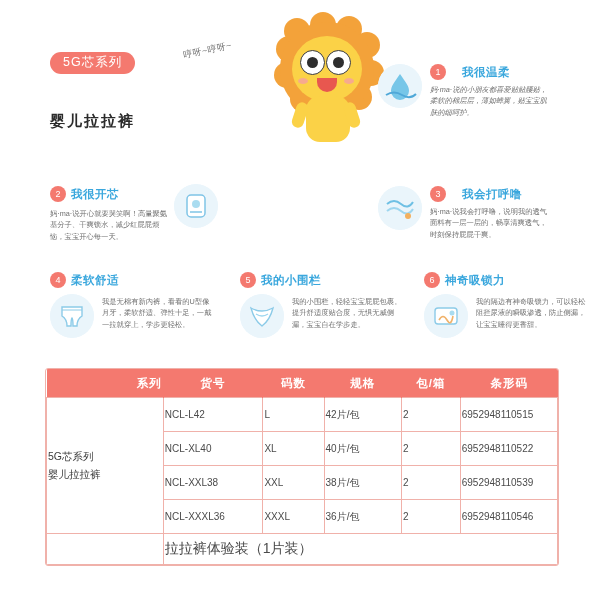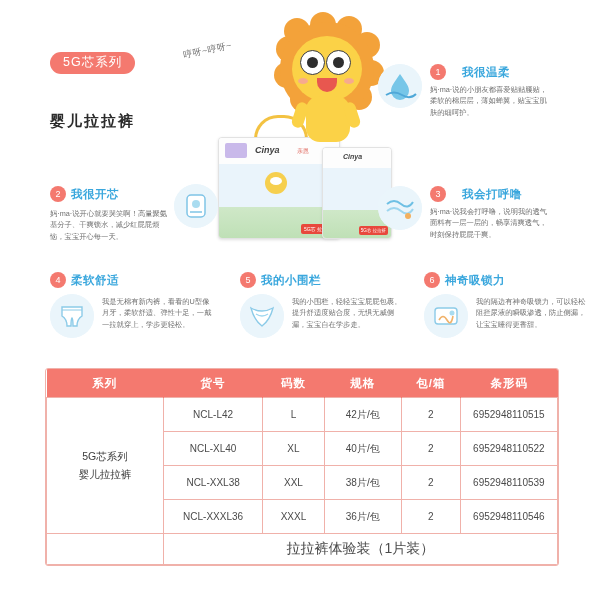--- a/index.html
+++ b/index.html
@@ -141,38 +141,37 @@
     background: #f4796f;
     color: #ffffff;
     font-weight: bold;
     font-size: 11.5px;
     height: 26px;
     letter-spacing: 1px;
     border-right: 1px solid #f4796f;
   }
   td {
     border: 1px solid #f0b1aa;
-    text-align: center;
     height: 31px;
     color: #4a4a4a;
     font-size: 10px;
   }
   td.series {
     font-size: 10.5px;
     line-height: 1.7;
     color: #3c3c3c;
   }
   td.footer-cell {
     height: 28px;
     font-size: 14px;
     color: #4a4a4a;
   }
   th:last-child { border-right: none; }
 
-  .col1 { width: 120px; }
+  .col1 { width: 120px; text-align: right; }
   .col2 { width: 100px; }
   .col3 { width: 60px; font-family: Liberation Mono, monospace; }
   .col4 { width: 78px; }
   .col5 { width: 58px; }
   .col6 { width: 96px; }
 
   
   .pkg {
     position: absolute;
     left: 218px;
@@ -348,45 +347,20 @@
 <body>
 
 <div class="page">
 
   <div class="hero">
 
     <div class="badge">5G芯系列</div>
     <div class="title-cn">婴儿拉拉裤</div>
     <div class="hand-note">哼呀~哼呀~</div>
 
-    <div class="pkg">
-      <div class="handle"></div>
-      <div class="pkg-main">
-        <div class="brandbar">
-          <div class="vtag"></div>
-          <div class="brand">Cinya</div>
-          <div class="brand-cn">亲恩</div>
-        </div>
-        <div class="scene">
-          <div class="sun"></div>
-          <div class="face"></div>
-          <div class="redtag">5G芯
-拉拉裤</div>
-        </div>
-      </div>
-      <div class="pkg-side">
-        <div class="sbar">
-          <div class="sbrand">Cinya</div>
-        </div>
-        <div class="sscene">
-          <div class="sredtag">5G芯
-拉拉裤</div>
-        </div>
-      </div>
-    </div>
 
     <div class="mascot">
       <div class="mane-bumps">
         <i style="left:-4px; top:14px;"></i>
         <i style="left:4px; top:-4px;"></i>
         <i style="left:30px; top:-10px;"></i>
         <i style="left:56px; top:-6px;"></i>
         <i style="left:74px; top:10px;"></i>
         <i style="left:78px; top:38px;"></i>
         <i style="left:66px; top:62px;"></i>
@@ -413,21 +387,21 @@
     <div class="feat rcol" style="left:430px; top:64px;">
       <div class="pic">
         <svg width="44" height="44" viewBox="0 0 44 44">
           <circle cx="22" cy="22" r="22" fill="#eaf5fb"></circle>
           <path d="M22 10 C16 19 13 22 13 27 a9 9 0 0 0 18 0 c0-5-3-8-9-17z" fill="#76c6e8"></path>
           <path d="M8 31 q8 -5 16 0 t14 -1" stroke="#4fa8d8" stroke-width="2" fill="none"></path>
         </svg>
       </div>
       <div class="num">1</div>
       <div class="head">我很温柔</div>
-      <div class="body" style="top:20px;">妈·ma·说的小朋友都喜爱贴贴腰贴，柔软的棉层层，薄如蝉翼，贴宝宝肌肤的细呵护。</div>
+      <div class="body" style="top:20px;font-style:italic;">妈·ma·说的小朋友都喜爱贴贴腰贴，柔软的棉层层，薄如蝉翼，贴宝宝肌肤的细呵护。</div>
     </div>
 
     <div class="feat" style="left:50px; top:186px;">
       <div class="num">2</div>
       <div class="head">我很开芯</div>
       <div class="body">妈·ma·说开心就要哭笑啊！高量聚氨基分子、干爽锁水，减少红屁屁烦恼，宝宝开心每一天。</div>
       <div class="pic" style="left:124px; top:-2px;">
         <svg width="44" height="44" viewBox="0 0 44 44">
           <circle cx="22" cy="22" r="22" fill="#eaf5fb"></circle>
           <rect x="13" y="11" width="18" height="22" rx="4" fill="#ffffff" stroke="#7fc4e6" stroke-width="1.5"></rect>

